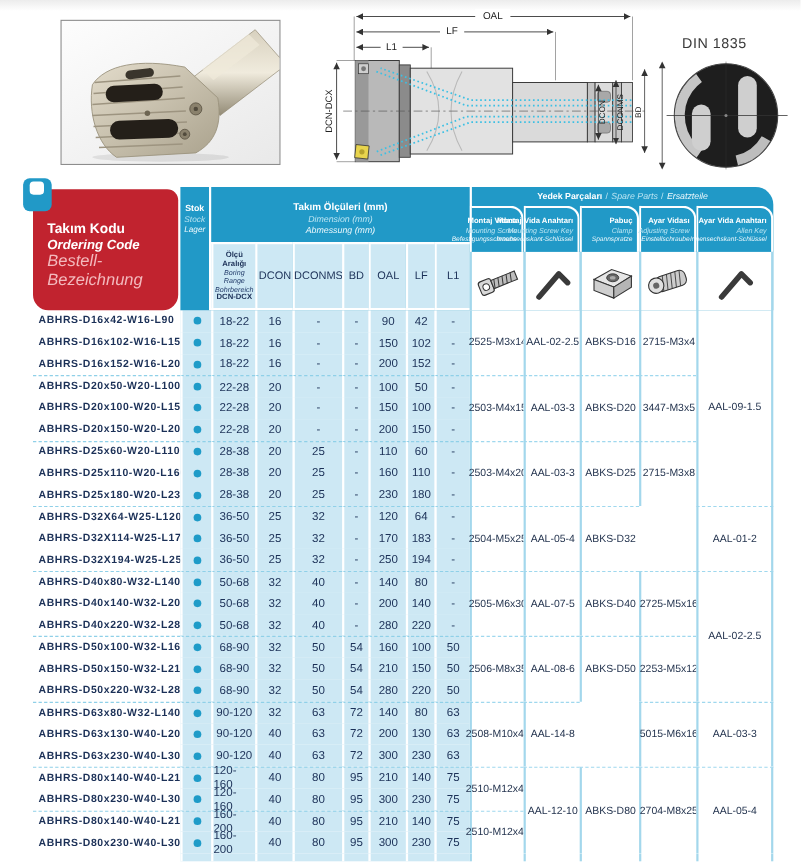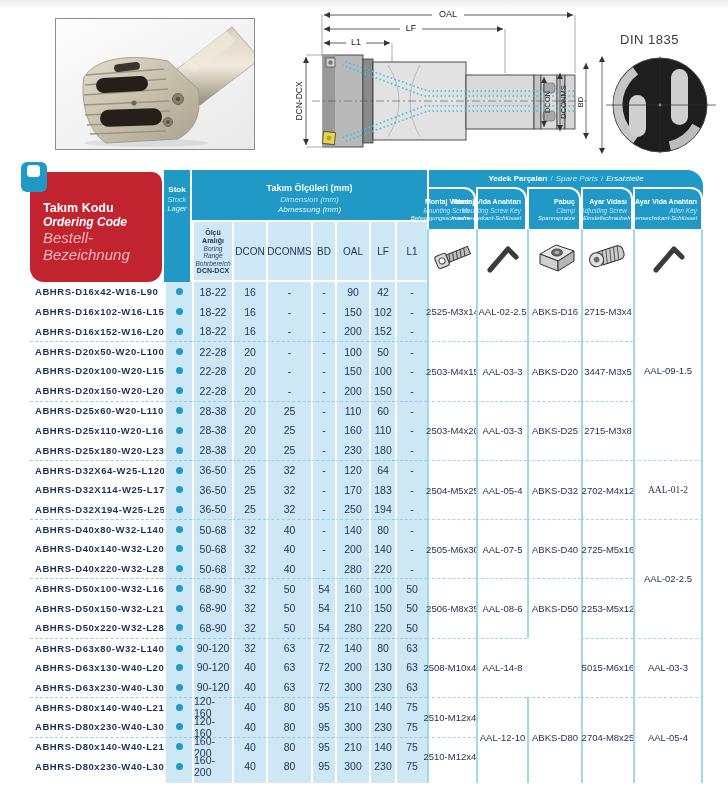--- a/index.html
+++ b/index.html
@@ -623,27 +623,26 @@
         <div class="c-spare" style="grid-area: 1 / 12 / span 3;">ABKS-D16</div>
         <div class="c-spare dash" style="grid-area: 4 / 12 / span 3;">ABKS-D20</div>
         <div class="c-spare dash" style="grid-area: 7 / 12 / span 3;">ABKS-D25</div>
         <div class="c-spare dash" style="grid-area: 10 / 12 / span 3;">ABKS-D32</div>
         <div class="c-spare dash" style="grid-area: 13 / 12 / span 3;">ABKS-D40</div>
         <div class="c-spare dash" style="grid-area: 16 / 12 / span 3;">ABKS-D50</div>
         <div class="c-spare dash" style="grid-area: 22 / 12 / span 4;">ABKS-D80</div>
         <div class="c-spare" style="grid-area: 1 / 13 / span 3;">2715-M3x4</div>
         <div class="c-spare dash" style="grid-area: 4 / 13 / span 3;">3447-M3x5</div>
         <div class="c-spare dash" style="grid-area: 7 / 13 / span 3;">2715-M3x8</div>
-        <div class="c-spare dash" style="grid-area: 10 / 13 / span 3;">2702-M4x12</div>
         <div class="c-spare dash" style="grid-area: 13 / 13 / span 3;">2725-M5x16</div>
         <div class="c-spare dash" style="grid-area: 16 / 13 / span 3;">2253-M5x12</div>
         <div class="c-spare dash" style="grid-area: 19 / 13 / span 3;">5015-M6x16</div>
         <div class="c-spare dash" style="grid-area: 22 / 13 / span 4;">2704-M8x25</div>
         <div class="c-spare rt" style="grid-area: 1 / 14 / span 9;">AAL-09-1.5</div>
-        <div class="c-spare dash rt" style="grid-area: 10 / 14 / span 3; font-family: Liberation Serif, serif;">AAL-01-2</div>
+        <div class="c-spare dash rt" style="grid-area: 10 / 14 / span 3;">AAL-01-2</div>
         <div class="c-spare dash rt" style="grid-area: 13 / 14 / span 6;">AAL-02-2.5</div>
         <div class="c-spare dash rt" style="grid-area: 19 / 14 / span 3;">AAL-03-3</div>
         <div class="c-spare dash rt" style="grid-area: 22 / 14 / span 4;">AAL-05-4</div>
         <div class="c-code sp" style="grid-area: 26 / 1;"></div>
         <div class="c-val sp" style="grid-area: 26 / 2;"></div>
         <div class="c-val sp" style="grid-area: 26 / 3;"></div>
         <div class="c-val sp" style="grid-area: 26 / 4;"></div>
         <div class="c-val sp" style="grid-area: 26 / 5;"></div>
         <div class="c-val sp" style="grid-area: 26 / 6;"></div>
         <div class="c-val sp" style="grid-area: 26 / 7;"></div>

